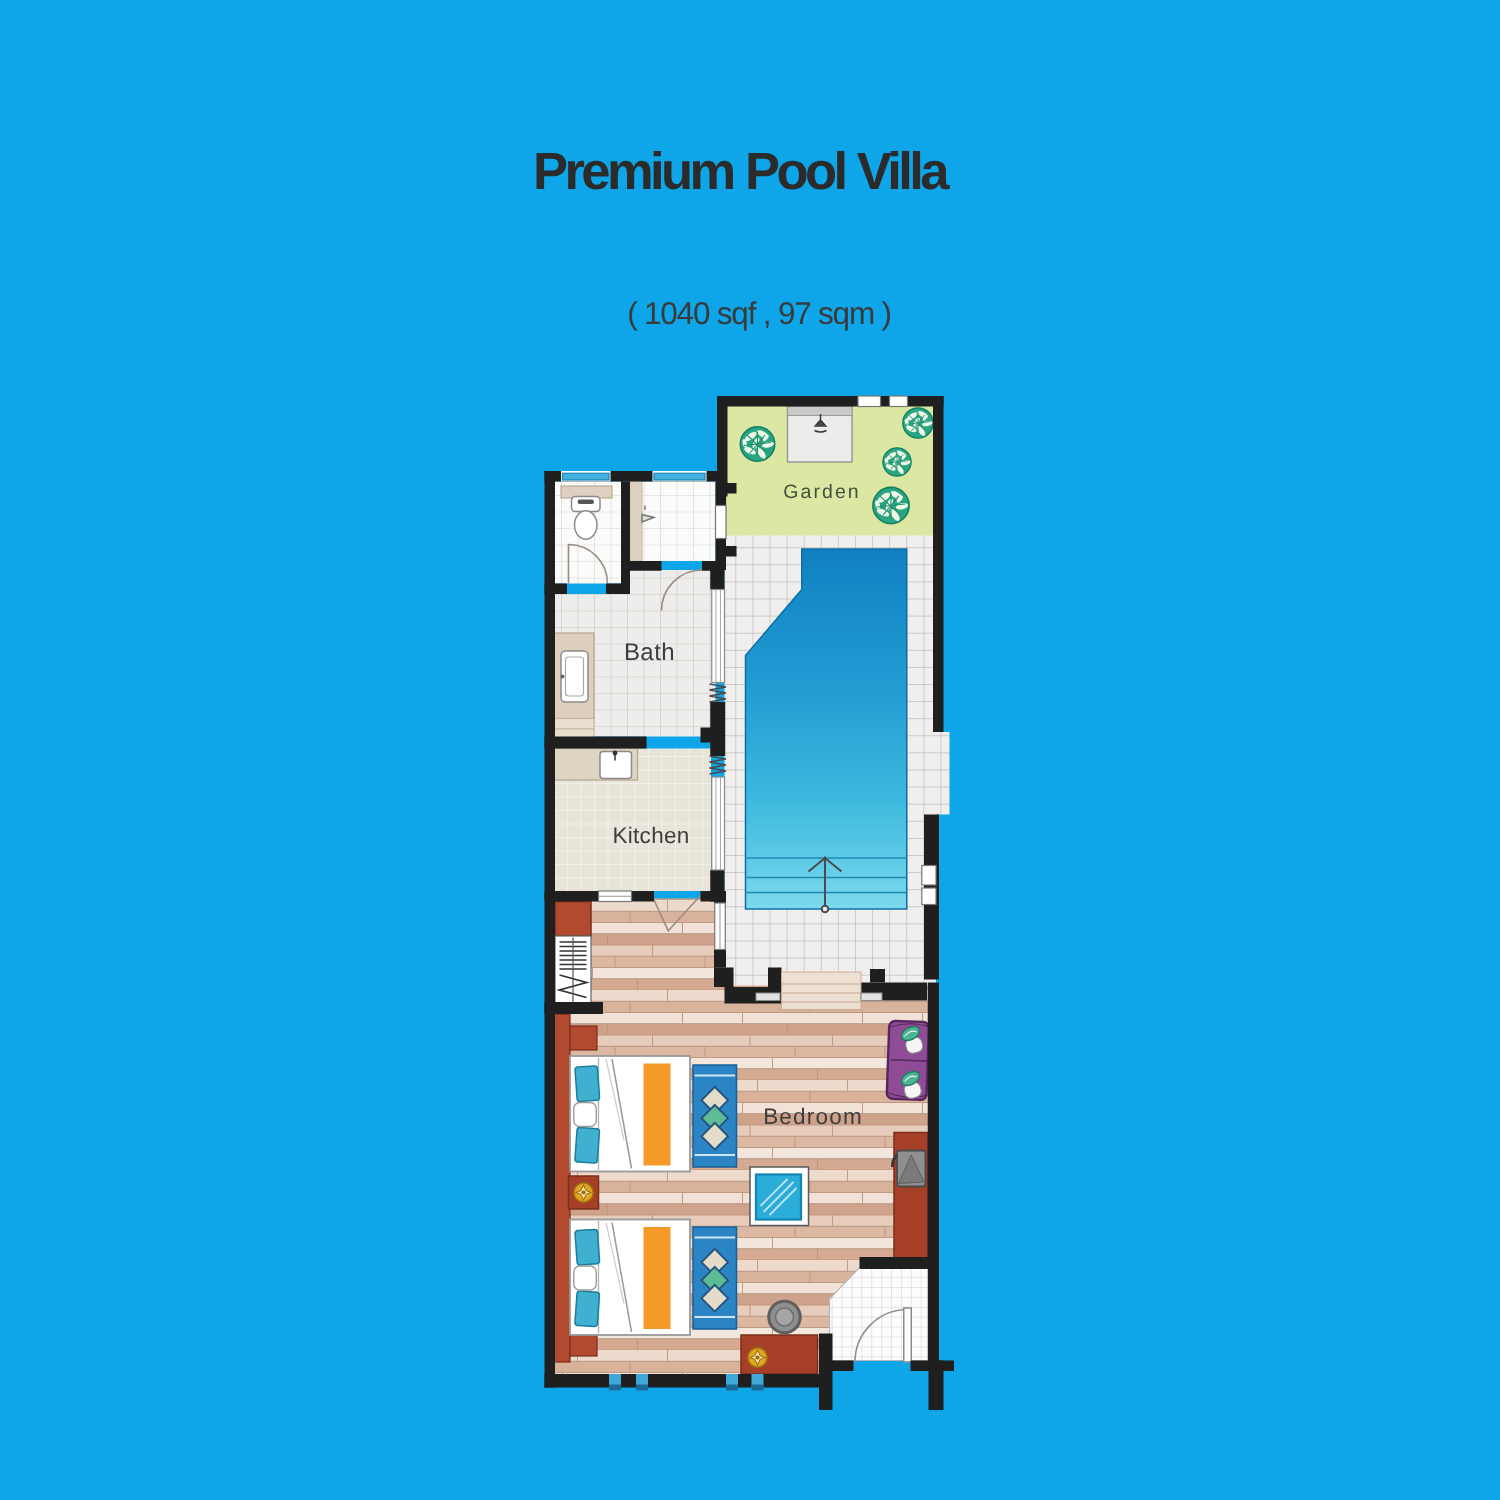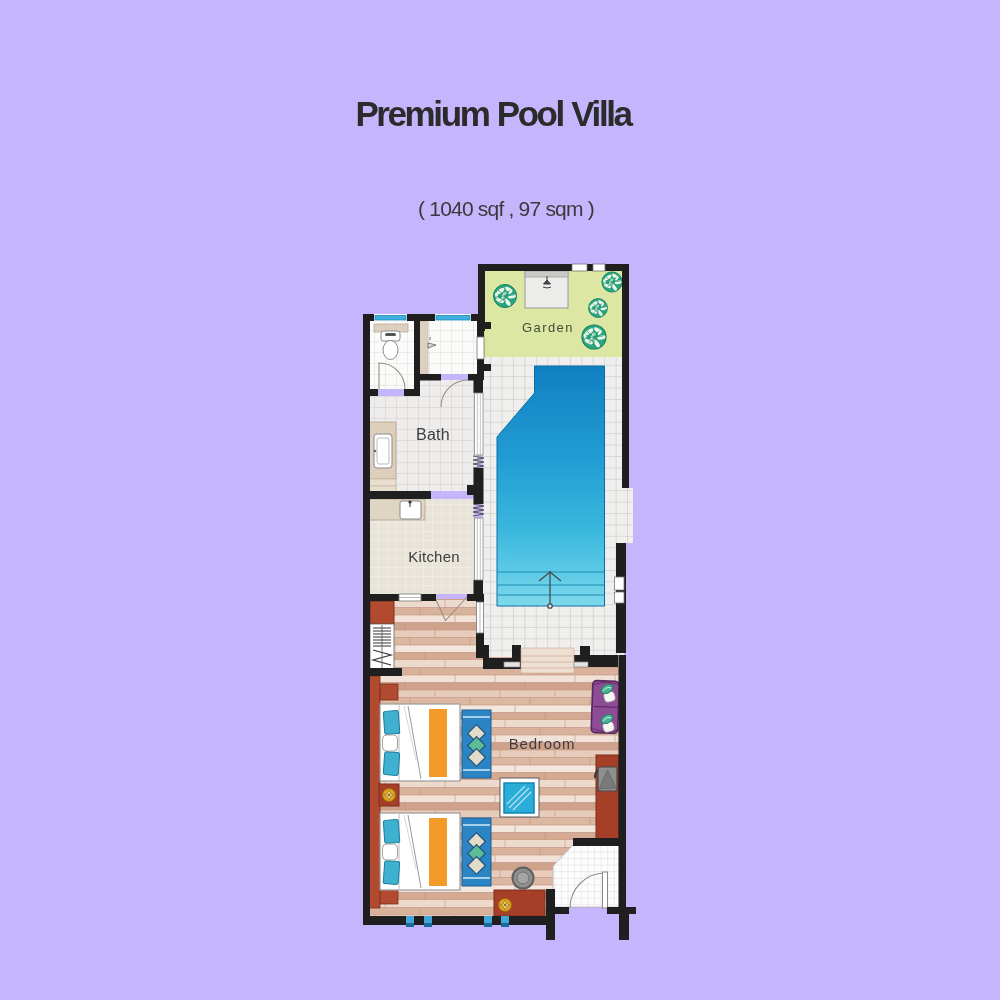--- a/index.html
+++ b/index.html
@@ -1,16 +1,16 @@
 <!DOCTYPE html>
 <html><head>
 <meta charset="utf-8">
 <style>
 html,body{margin:0;padding:0;background:#ffffff;}
-#page{width:1000px;height:1000px;position:relative;background:#c4b5fd;overflow:hidden;}
+#page{width:1000px;height:1000px;position:relative;background:#0ea5e9;overflow:hidden;}
 text{font-family:"Liberation Sans",sans-serif;}
 </style>
 </head>
 <body>
 <div id="page">
 <svg width="1000" height="1000" viewBox="0 0 1000 1000">
 <defs>
 <linearGradient id="poolg" x1="0" y1="0" x2="0" y2="1">
  <stop offset="0" stop-color="#1180c1"></stop>
  <stop offset="0.38" stop-color="#219cd3"></stop>

